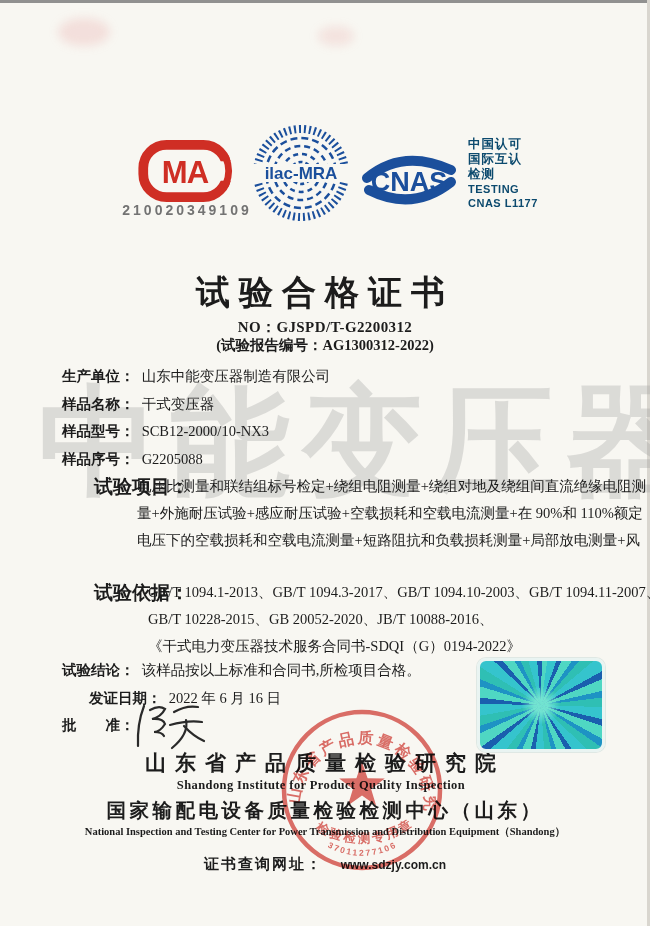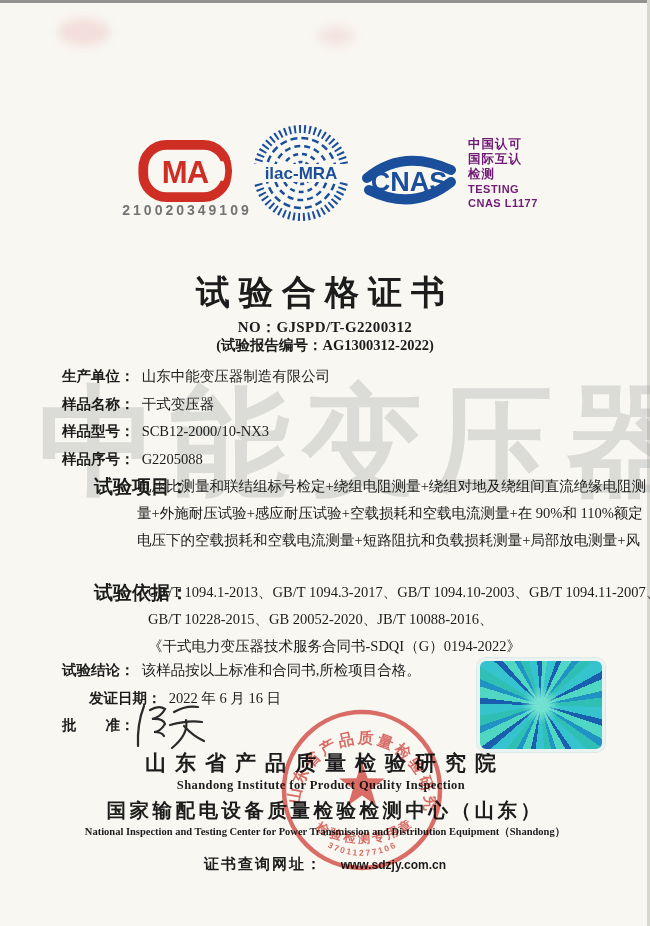--- a/index.html
+++ b/index.html
@@ -27,21 +27,21 @@
 
   .layer{z-index:1;}
 
   
   .cma-logo{left:136px;top:138px;}
   .cma-code{left:112px;top:202px;width:150px;text-align:center;
     color:#737373;font-weight:700;font-size:14px;letter-spacing:3px;
     font-family:"Liberation Sans",sans-serif;}
   .ilac-logo{left:251px;top:123px;}
   .cnas-logo{left:361px;top:146px;}
-  .cnas-text{left:468px;top:137px;color:#701a75;font-weight:700;
+  .cnas-text{left:468px;top:137px;color:#0c4a6e;font-weight:700;
     font-family:"Liberation Sans",sans-serif;}
   .cnas-text .cn{font-size:12.5px;line-height:15px;letter-spacing:1px;}
   .cnas-text .en{font-size:11px;line-height:14px;letter-spacing:.5px;}
 
   
   .title{left:0;right:0;top:270px;text-align:center;
     font-size:34px;font-weight:700;letter-spacing:9px;}
   .no-line{left:0;right:0;top:318px;text-align:center;
     font-size:15px;font-weight:700;letter-spacing:.4px;}
   .report-line{left:0;right:0;top:336px;text-align:center;

